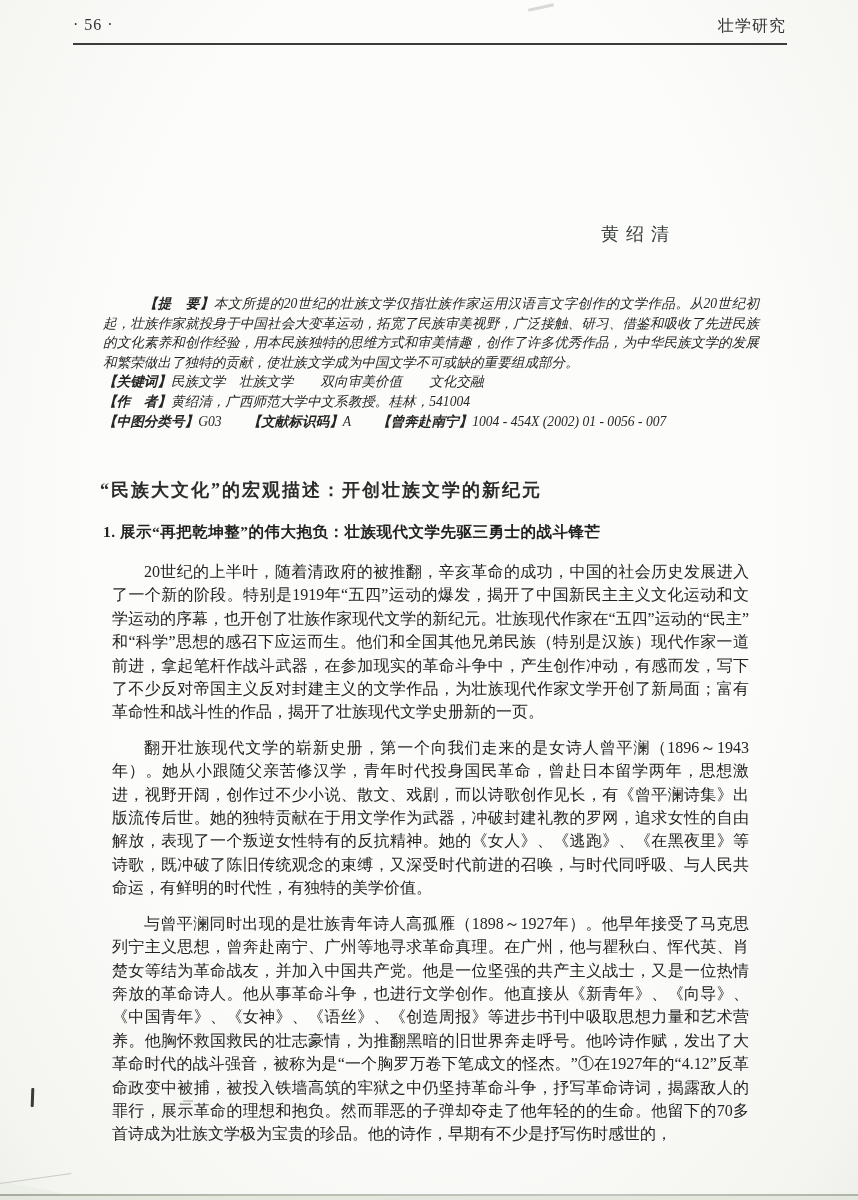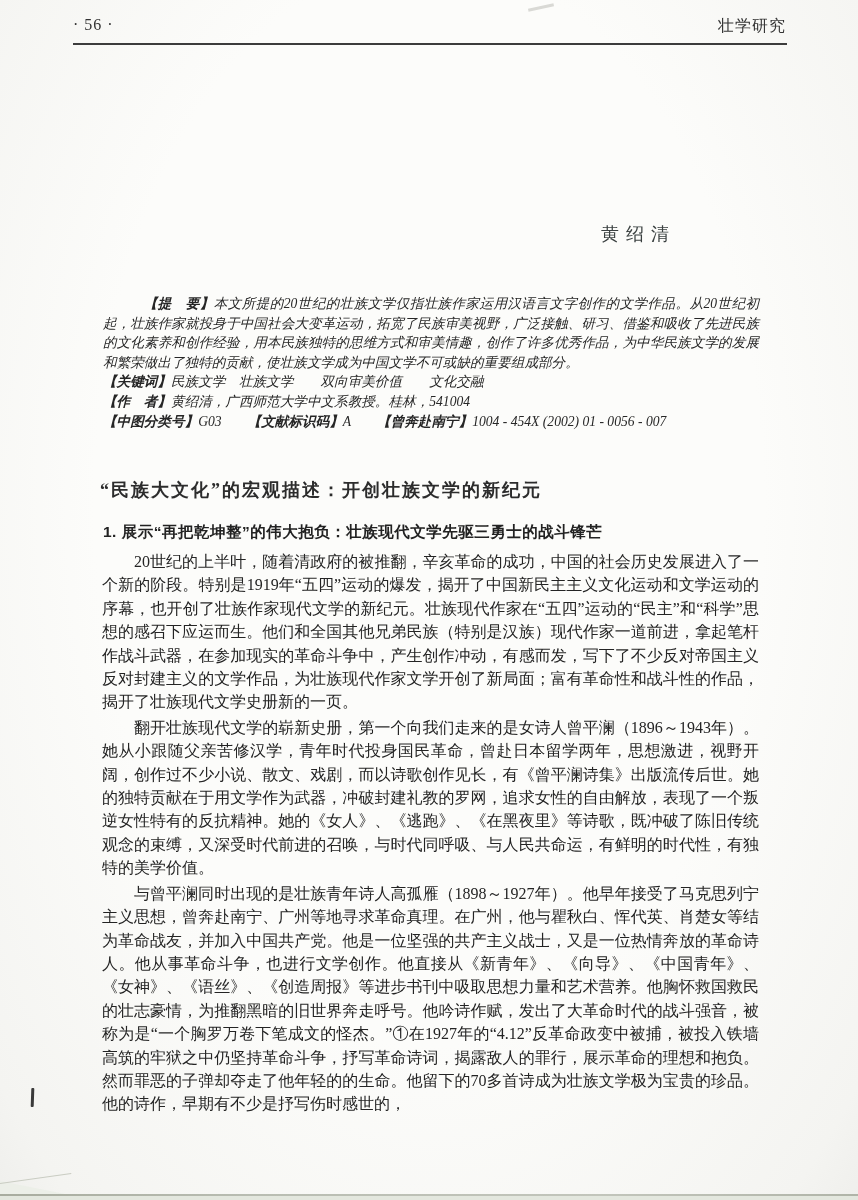--- a/index.html
+++ b/index.html
@@ -79,38 +79,38 @@
     text-align: left;
     font-size: 18px;
     font-weight: 600;
     letter-spacing: 2px;
     color: #2c2c2c;
   }
   .subsection-heading {
     position: absolute;
     top: 522px; left: 103px;
     width: 658px;
-    font-family: Liberation Sans, sans-serif;
+    font-family: Liberation Serif, serif;
     font-size: 15.5px;
     font-weight: 700;
     letter-spacing: 0.5px;
     color: #222;
   }
 
   
   .body-text {
     position: absolute;
     top: 548px; left: 100px;
     width: 661px;
     font-size: 16px;
     line-height: 23.4px;
     text-align: justify;
     color: #242424;
   }
-  .body-text p { margin: 2px; text-indent: 2em; }
+  .body-text p { margin: 12px; text-indent: 2em; }
 
   
   .scan-bottom-edge {
     position: absolute;
     left: 0; bottom: 4px;
     width: 100%; height: 2px;
     background: linear-gradient(to right, #a8ac9f, #b9bdb2 30%, #c2c5bb 70%, #b0b4a8);
   }
   .scan-bottom-strip {
     position: absolute;

